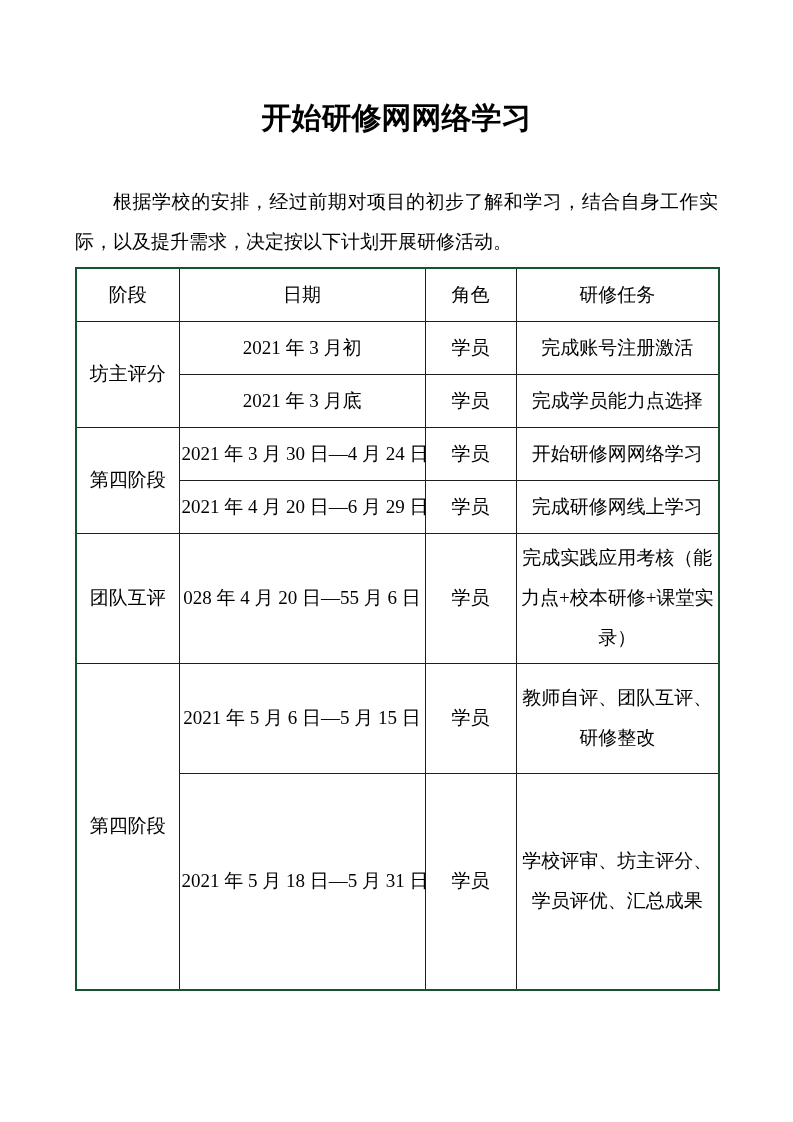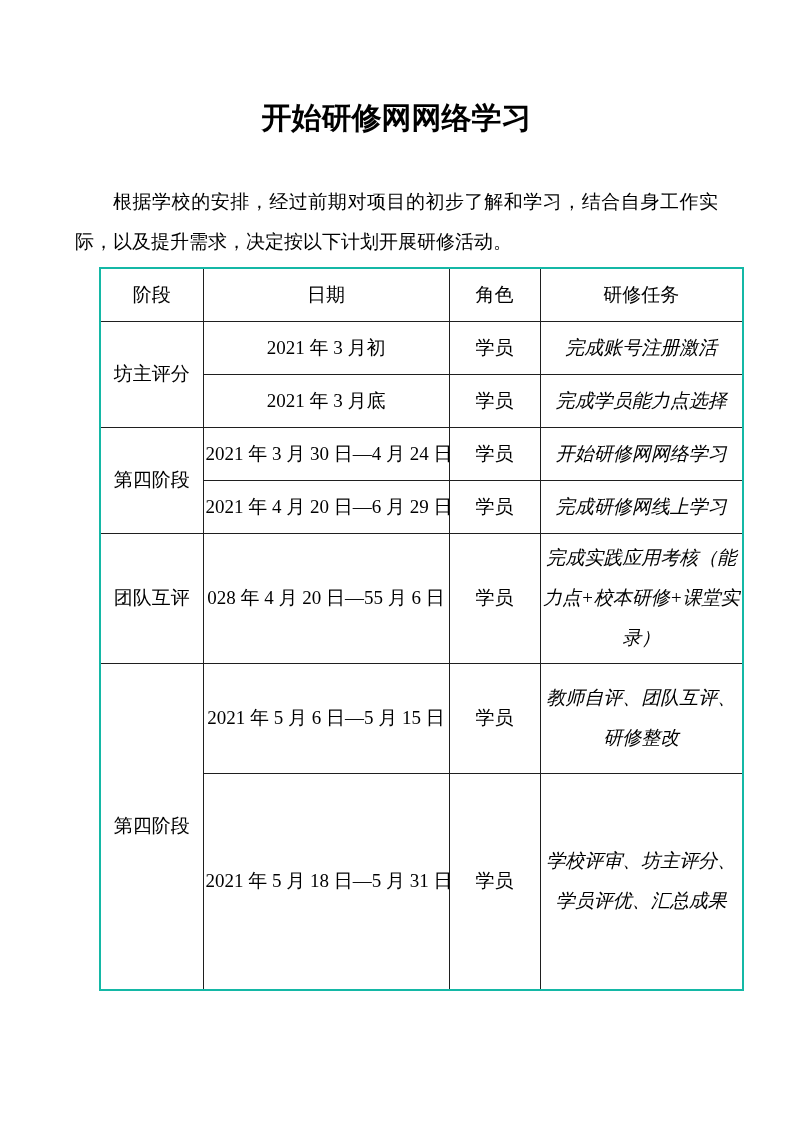--- a/index.html
+++ b/index.html
@@ -29,42 +29,41 @@
     font-size: 19px;
     line-height: 40px;
     text-align: justify;
     text-indent: 2em;
   }
   table.schedule {
     margin-top: 5px;
     border-collapse: collapse;
     table-layout: fixed;
     width: 643px;
-    border: 2px solid #14b8a6;
-    margin-left: 24px;
+    border: 2px solid #14532d;
   }
   table.schedule th, table.schedule td {
     border: 1px solid #1f1f1f;
     text-align: center;
     vertical-align: middle;
     font-size: 19px;
     font-weight: normal;
     padding: 2px;
   }
   col.c-stage { width: 103px; }
   col.c-date  { width: 246px; }
   col.c-role  { width: 91px; }
   col.c-task  { width: 203px; }
   tr.h-head { height: 53px; }
   tr.h-a    { height: 53px; }
   tr.h-b    { height: 130px; }
   tr.h-c    { height: 110px; }
   tr.h-d    { height: 217px; }
   td.cell-date { white-space: nowrap; }
-  td.cell-task { line-height: 40px; font-style: italic; }
+  td.cell-task { line-height: 40px; }
 </style>
 </head>
 <body>
 
 <div class="page">
 
   <h1 class="doc-title">开始研修网网络学习</h1>
 
   <p class="intro">根据学校的安排，经过前期对项目的初步了解和学习，结合自身工作实际，以及提升需求，决定按以下计划开展研修活动。</p>
 

